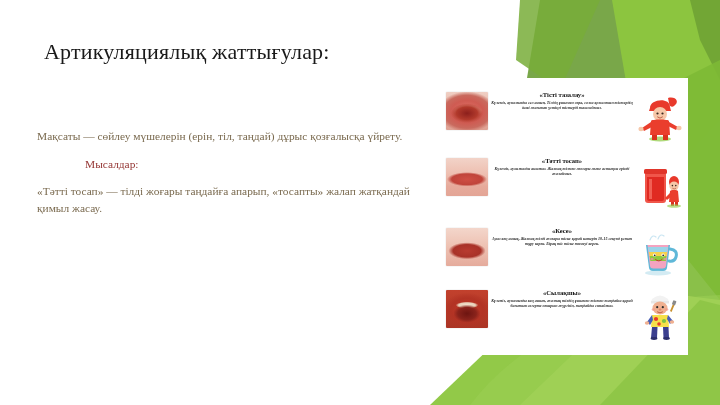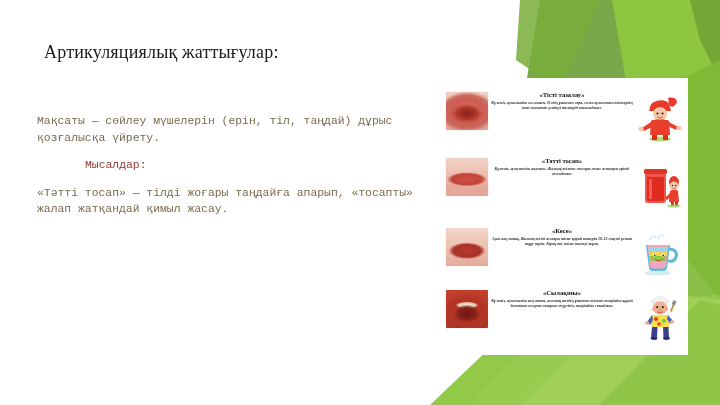--- a/index.html
+++ b/index.html
@@ -16,34 +16,33 @@
     font-family: "Liberation Serif", "DejaVu Serif", serif;
   }
   #deco-layer { position: absolute; inset: 0; overflow: hidden; }
 
   
   #slide-title {
     position: absolute;
     left: 44px;
     top: 38px;
     width: 400px;
-    font-size: 18px;
+    font-size: 22px;
     line-height: 28px;
     color: #1a1a1a;
     letter-spacing: 0.2px;
     white-space: nowrap;
   }
 
   
   #body-col {
     position: absolute;
     left: 37px;
-    top: 113px;
+    top: 128px;
     width: 392px;
-    font-family: Liberation Mono, monospace;
   }
   .para {
     font-size: 11.4px;
     line-height: 16.5px;
     color: #7a6a4f;
     margin: 0 0 11px 0;
   }
   .para.heading-red {
     color: #953735;
     margin-bottom: 11px;

